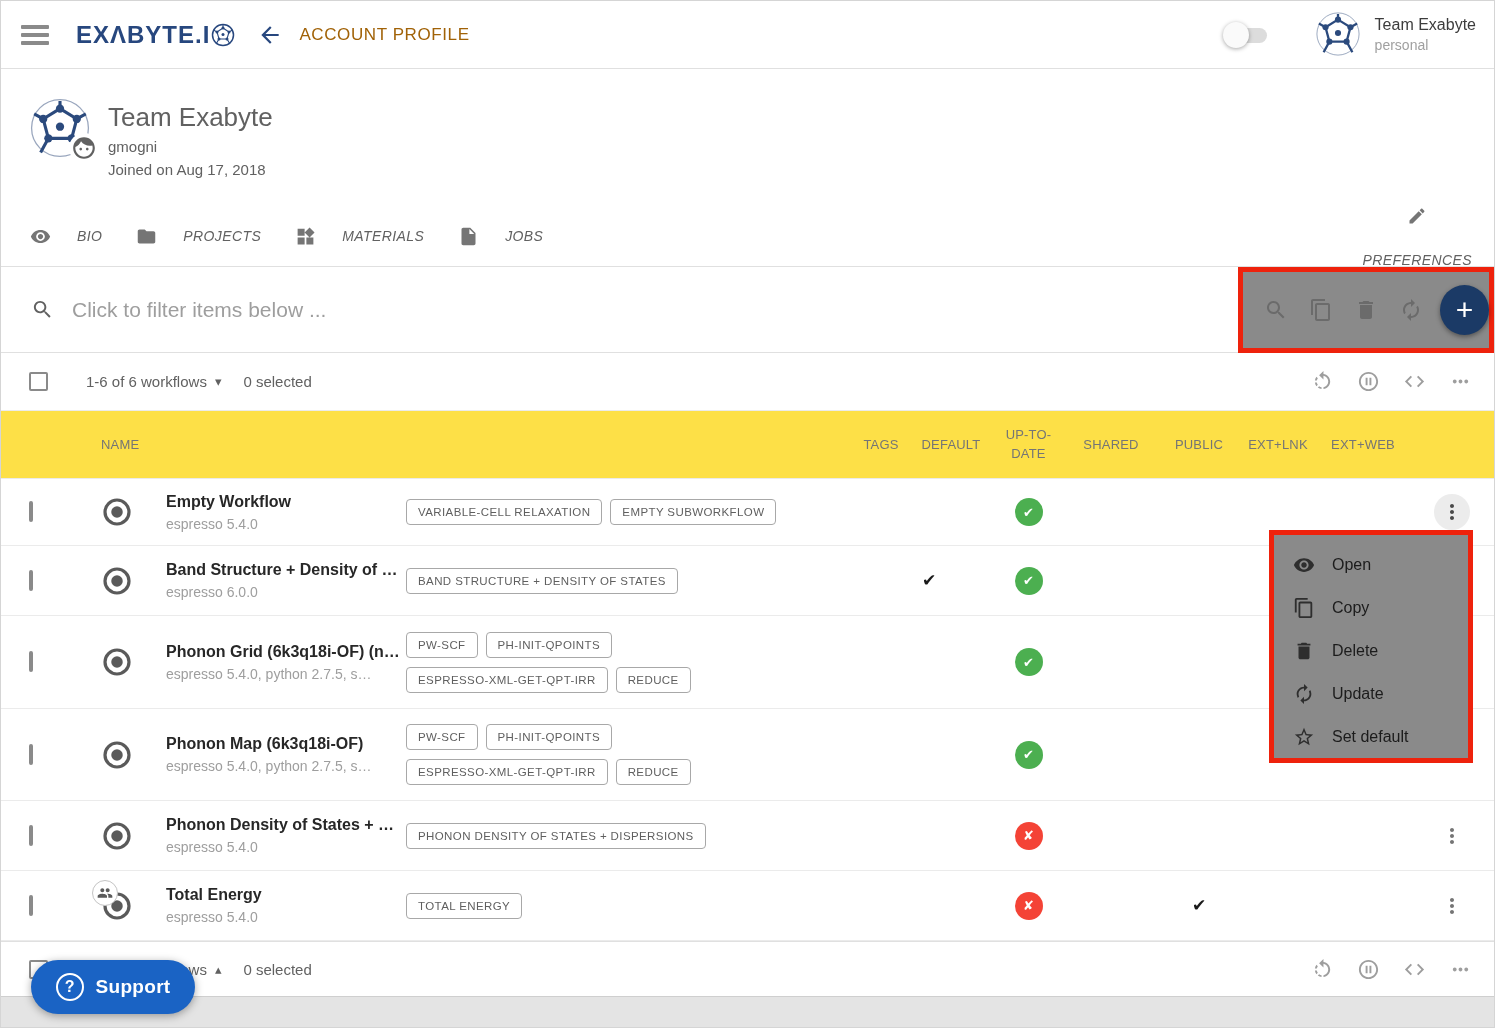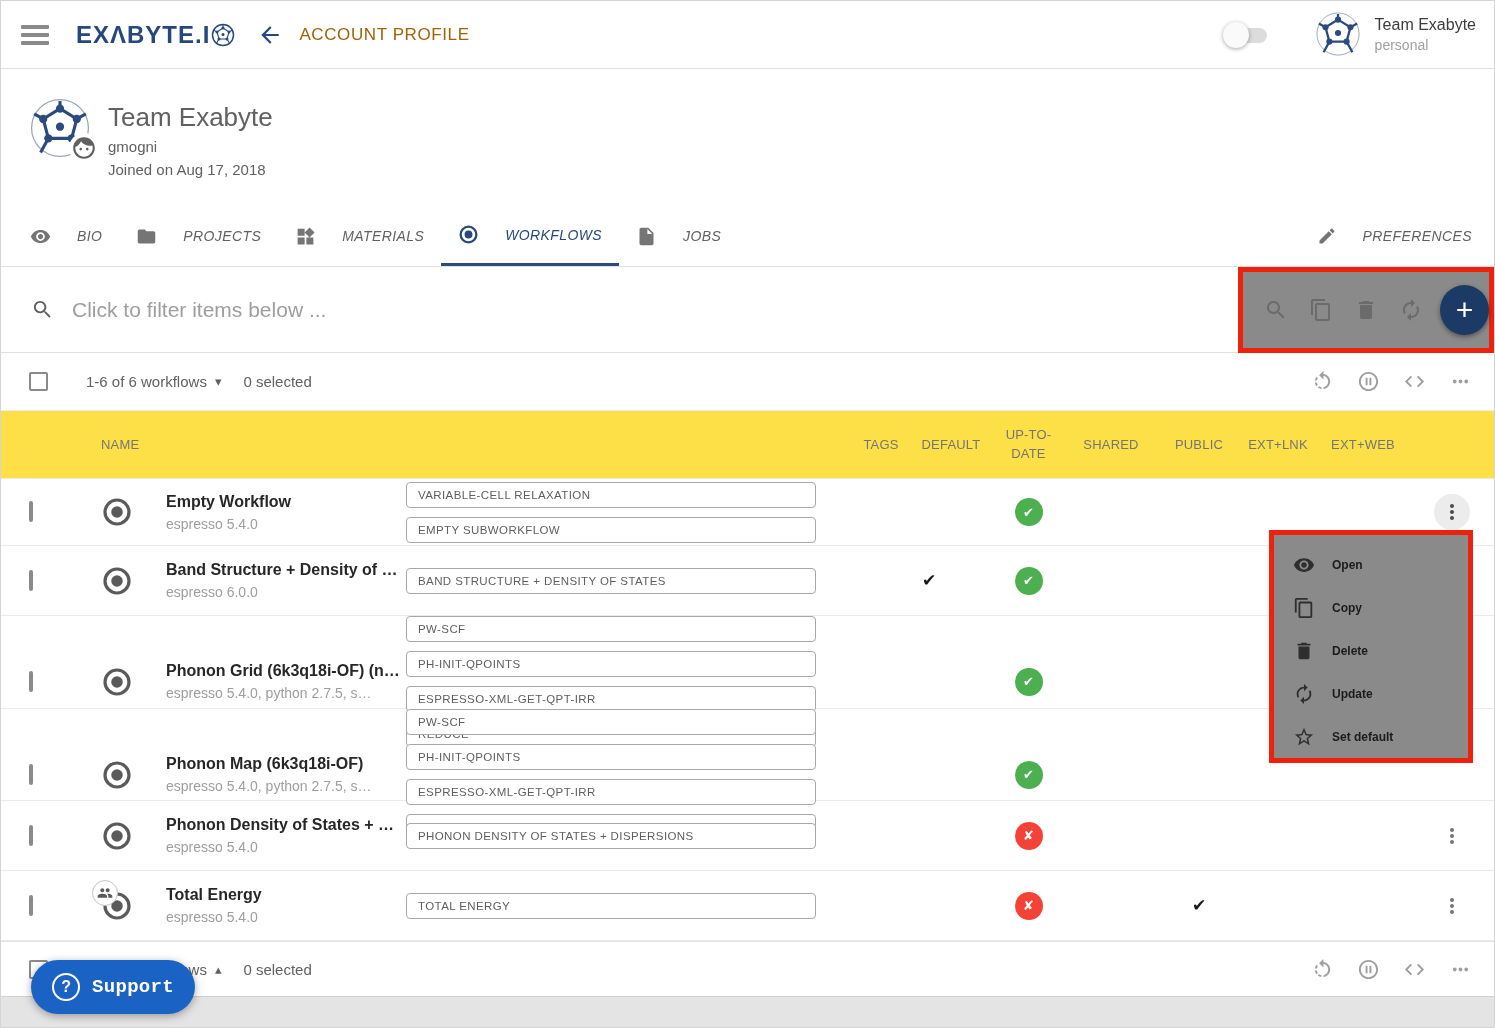--- a/index.html
+++ b/index.html
@@ -46,21 +46,21 @@
   .profile-joined { position:absolute; left:107px; top:92px; font-size:15px; color:#616161; }
 
   
   .tabs { top:205px; left:0; width:100%; height:61px; background:#fff;
     border-bottom:1px solid #e0e0e0; display:flex; align-items:stretch; padding-left:12px; }
   .tab { display:flex; align-items:center; gap:26px; padding:0 17px; cursor:pointer;
     color:#616161; font-size:14px; font-weight:500; letter-spacing:0.4px;font-style:italic; }
   .tab .ticon { color:#757575; }
   .tab.active { color:#27477e; border-bottom:3px solid #2b4a7d; }
   .tab.active .ticon { color:#27477e; }
-  .tab-prefs { margin-left:auto; margin-right:5px; }
+  .tab-prefs { margin-left:auto; margin-right:5px;flex-direction:column; }
 
   
   .filterbar { top:266px; left:0; width:100%; height:86px; background:#fff;
     border-bottom:1px solid #e0e0e0; display:flex; align-items:center; }
   .filterbar .searchicon { margin-left:30px; color:#616161; }
   .filter-input { margin-left:18px; border:none; outline:none; font-size:21px;
     color:#616161; width:700px; font-family:"Liberation Sans", sans-serif; }
   .filter-input::placeholder { color:#9e9e9e; opacity:1; }
 
   
@@ -101,21 +101,21 @@
   .rows { top:478px; left:0; width:100%; }
   .row { border-bottom:1px solid #ebebeb; background:#fff; }
   .row.h68 { height:67px; } .row.h70 { height:70px; }
   .row.h92 { height:93px; } .row.h92b { height:92px; }
   .row .cb-cell { grid-column:1; padding-left:28px; }
   .row .icon-cell { grid-column:2; padding-left:15px; position:relative; color:#5a5a5a; }
   .row .name-cell { grid-column:3; padding-left:5px; padding-right:12px; }
   .row .wf-name { font-size:16px; font-weight:700; color:#272727; white-space:nowrap; }
   .row .wf-sub { font-size:14px; color:#9e9e9e; margin-top:5px; white-space:nowrap; }
   .row .chips-cell { grid-column:4; display:flex; flex-wrap:wrap; gap:9px 8px;
-    padding-right:40px;flex-direction:column; }
+    padding-right:40px; }
   .chip { border:1px solid #a8a8a8; border-radius:4px; padding:6px 11px;
     font-size:11.5px; color:#5f5f5f; letter-spacing:0.4px; white-space:nowrap;
     background:#fff; }
   .cell-default { grid-column:6; padding-left:16px; }
   .cell-utd { grid-column:7; justify-self:center; }
   .cell-public { grid-column:9; justify-self:center; }
   .cell-actions { grid-column:12; justify-self:center; }
   .checkmark { font-size:17px; color:#1a1a1a; }
   .badge { width:28px; height:28px; border-radius:50%; color:#fff; display:flex;
     align-items:center; justify-content:center; font-size:13px; }
@@ -127,33 +127,33 @@
   .people-badge { position:absolute; left:6px; top:-10px; width:26px; height:26px;
     background:#fff; border:1px solid #c4c4c4; border-radius:50%; display:flex;
     align-items:center; justify-content:center; color:#5a5a5a; }
 
   
   .context-menu { left:1268px; top:529px; width:204px; height:233px;
     background:#8a8a8a; border:5px solid #ee220c; padding-top:8px; z-index:30; }
   .menu-item { height:43px; display:flex; align-items:center; padding-left:19px;
     gap:17px; cursor:pointer; }
   .menu-item .micon { color:#2e2e2e; }
-  .menu-item .mlabel { font-size:12px; color:#1c1c1c;font-weight:bold; }
+  .menu-item .mlabel { font-size:16px; color:#1c1c1c; }
 
   
   .footer-strip { top:995px; left:0; width:100%; height:33px; background:#e4e4e4;
     border-top:1px solid #cfcfcf; }
   .support-btn { left:30px; top:959px; width:164px; height:54px; border-radius:28px;
     background:#1a63c4; color:#fff; display:flex; align-items:center;
     justify-content:center; gap:12px; cursor:pointer; z-index:40;
     box-shadow:0 2px 8px rgba(0,0,0,.35); }
   .support-btn .qmark { width:28px; height:28px; border:2.5px solid #fff;
     border-radius:50%; display:flex; align-items:center; justify-content:center;
     font-size:16px; font-weight:bold; }
-  .support-btn .slabel { font-size:19px; font-weight:bold; letter-spacing:0.3px;font-family:Liberation Mono, monospace; }
+  .support-btn .slabel { font-size:19px; font-weight:bold; letter-spacing:0.3px; }
 </style>
 </head>
 <body>
 
 <div class="abs appbar">
   <div class="hamburger">
       <span></span>
       <span></span>
       <span></span>
     </div>
@@ -258,29 +258,20 @@
     <span>PROJECTS</span>
   </div>
   <div class="tab">
     <span class="ticon">
         <svg width="21" height="21" viewBox="0 0 24 24" fill="currentColor">
           <path d="M13 13v8h8v-8h-8zM3 21h8v-8H3v8zM3 3v8h8V3H3zm13.66-1.31L11 7.34 16.66 13l5.66-5.66-5.66-5.65z"></path>
         </svg>
       </span>
     <span>MATERIALS</span>
   </div>
-  <div class="tab active">
-    <span class="ticon">
-        <svg width="21" height="21" viewBox="0 0 24 24">
-          <circle cx="12" cy="12" r="9" fill="none" stroke="currentColor" stroke-width="2.6"></circle>
-          <circle cx="12" cy="12" r="4.5" fill="currentColor"></circle>
-        </svg>
-      </span>
-    <span>WORKFLOWS</span>
-  </div>
   <div class="tab">
     <span class="ticon">
         <svg width="21" height="21" viewBox="0 0 24 24" fill="currentColor">
           <path d="M14 2H6c-1.1 0-1.99.9-1.99 2L4 20c0 1.1.89 2 1.99 2H18c1.1 0 2-.9 2-2V8l-6-6zm-1 7V3.5L18.5 9H13z"></path>
         </svg>
       </span>
     <span>JOBS</span>
   </div>
   <div class="tab tab-prefs">
     <span class="ticon">

